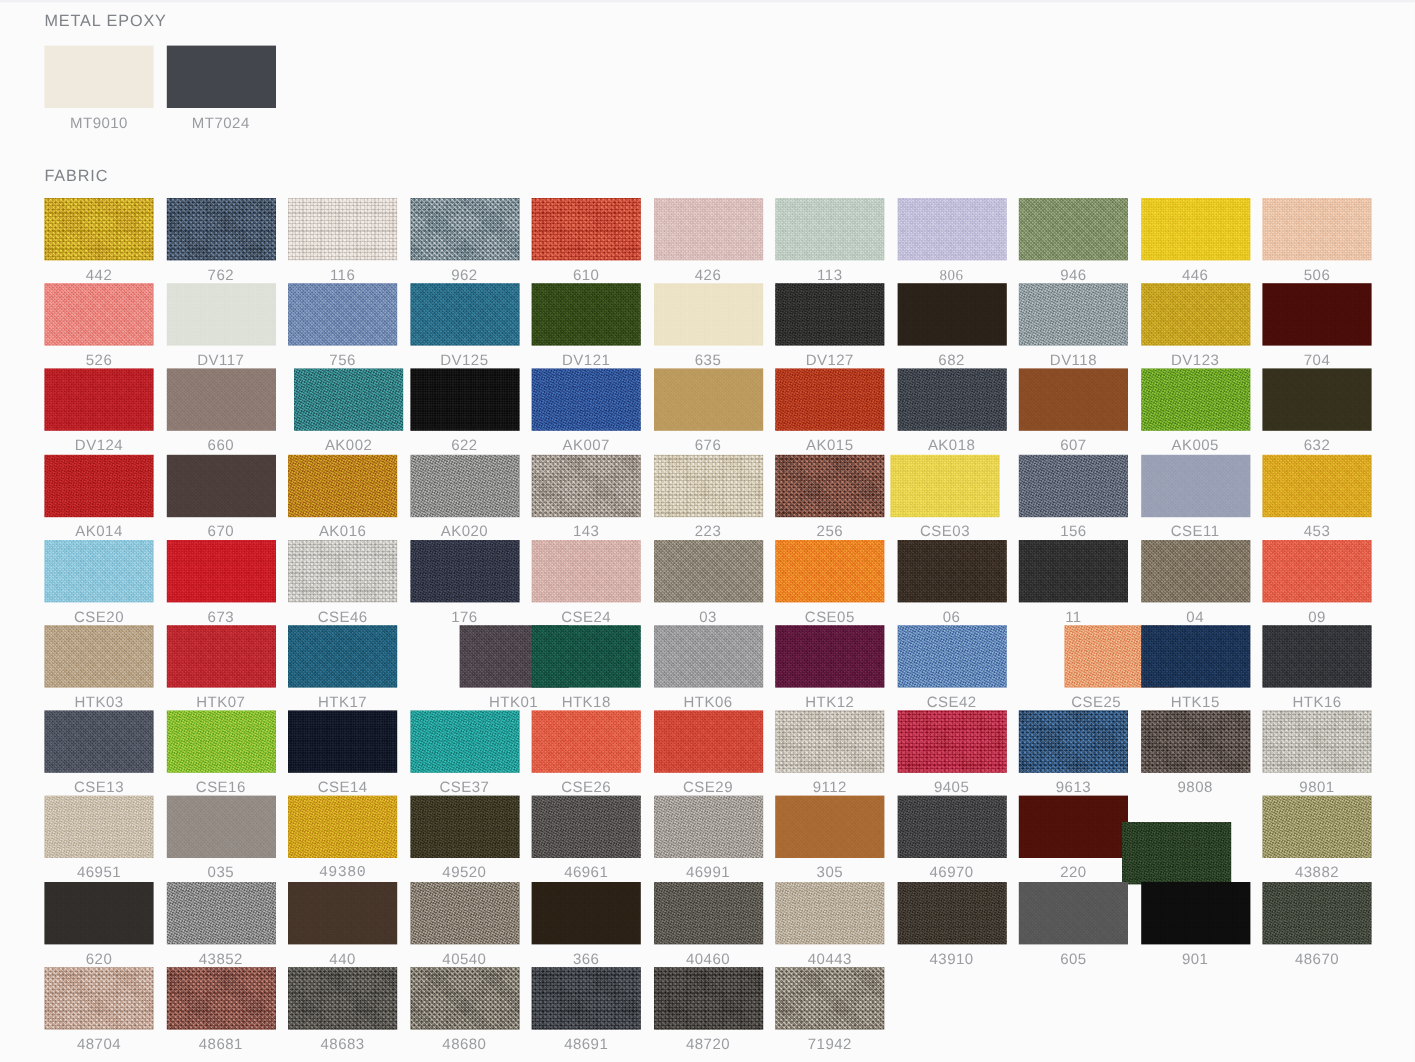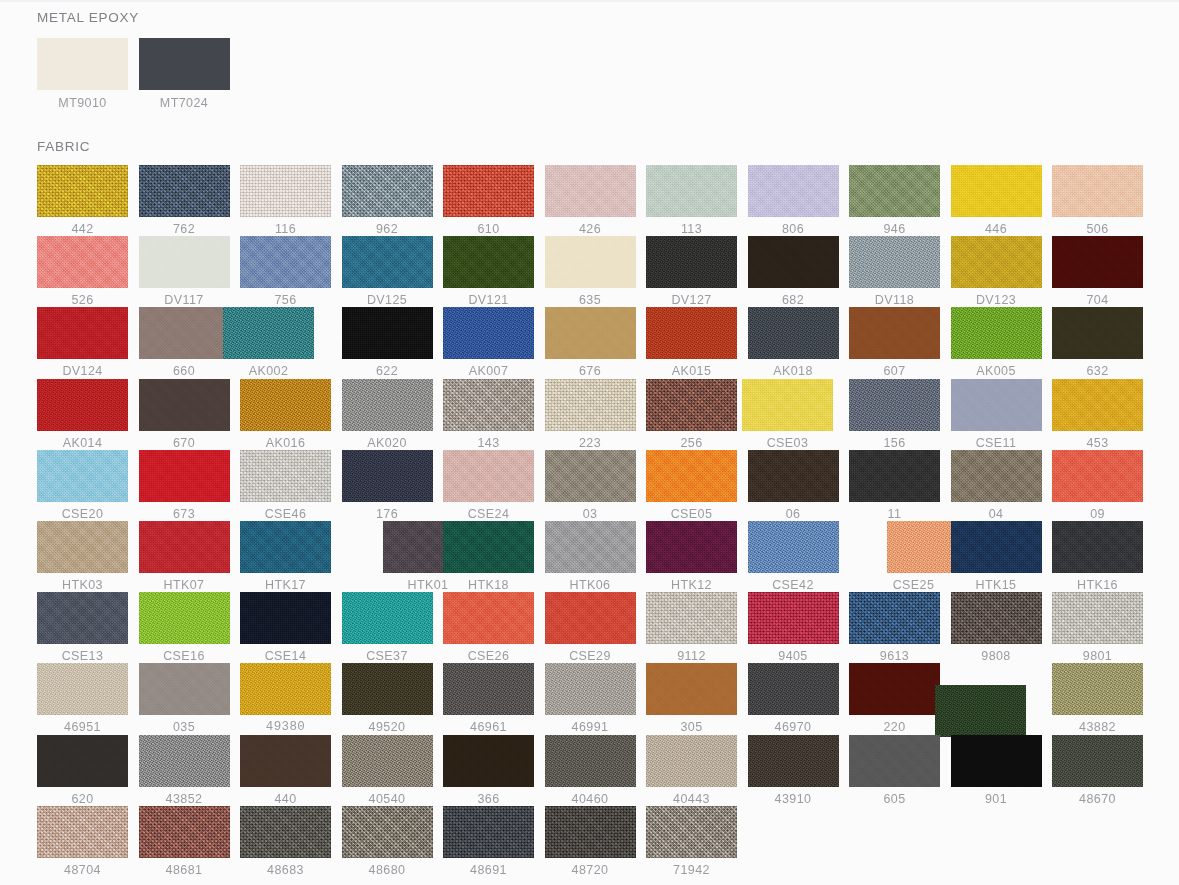--- a/index.html
+++ b/index.html
@@ -150,21 +150,21 @@
         <div class="fab-label">610</div>
       </div>
       <div class="fab-cell" style="left: 507.5px; top: 0px;">
         <div class="fab-chip tx-weave" style="background: rgb(224, 194, 191);"></div>
         <div class="fab-label">426</div>
       </div>
       <div class="fab-cell" style="left: 609px; top: 0px;">
         <div class="fab-chip tx-weave" style="background: rgb(194, 210, 199);"></div>
         <div class="fab-label">113</div>
       </div>
-      <div class="fab-cell" style="left: 710.5px; top: 0px;">
+      <div class="fab-cell" style="left: 710.5px; top: 0px; font-family: Liberation Serif, serif;">
         <div class="fab-chip tx-weave" style="background: rgb(199, 195, 226);"></div>
         <div class="fab-label">806</div>
       </div>
       <div class="fab-cell" style="left: 812px; top: 0px;">
         <div class="fab-chip tx-weave" style="background: rgb(126, 144, 101);"></div>
         <div class="fab-label">946</div>
       </div>
       <div class="fab-cell" style="left: 913.5px; top: 0px;">
         <div class="fab-chip tx-weave" style="background: rgb(240, 205, 28);"></div>
         <div class="fab-label">446</div>
@@ -218,21 +218,21 @@
         <div class="fab-label">704</div>
       </div>
       <div class="fab-cell" style="left: 0px; top: 142.4px;">
         <div class="fab-chip tx-weave" style="background: rgb(189, 25, 32);"></div>
         <div class="fab-label">DV124</div>
       </div>
       <div class="fab-cell" style="left: 101.5px; top: 142.4px;">
         <div class="fab-chip tx-flat" style="background: rgb(141, 122, 114);"></div>
         <div class="fab-label">660</div>
       </div>
-      <div class="fab-cell" style="left: 186px; top: 142.4px;">
+      <div class="fab-cell" style="left: 208px; top: 142.4px;">
         <div class="fab-chip tx-speckle" style="background: rgb(46, 122, 126);"></div>
         <div class="fab-label">AK002</div>
       </div>
       <div class="fab-cell" style="left: 304.5px; top: 142.4px;">
         <div class="fab-chip tx-weave" style="background: rgb(11, 11, 12);"></div>
         <div class="fab-label">622</div>
       </div>
       <div class="fab-cell" style="left: 406px; top: 142.4px;">
         <div class="fab-chip tx-speckle" style="background: rgb(43, 79, 150);"></div>
         <div class="fab-label">AK007</div>

